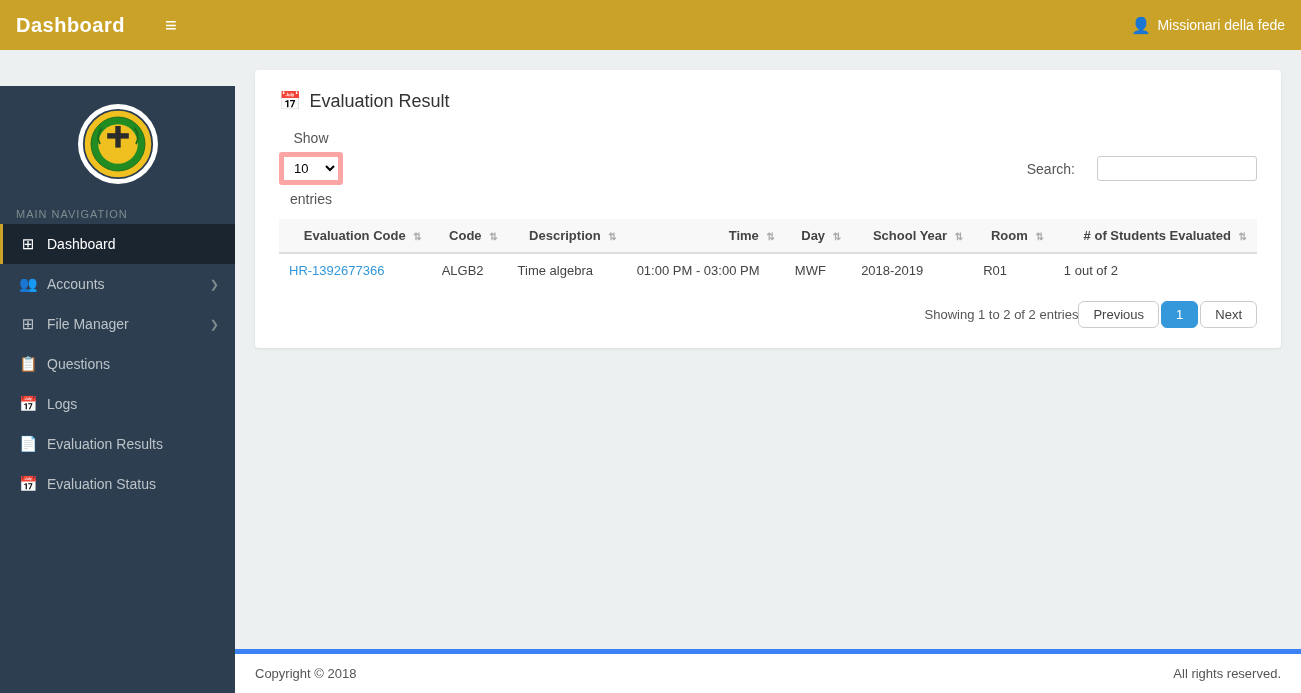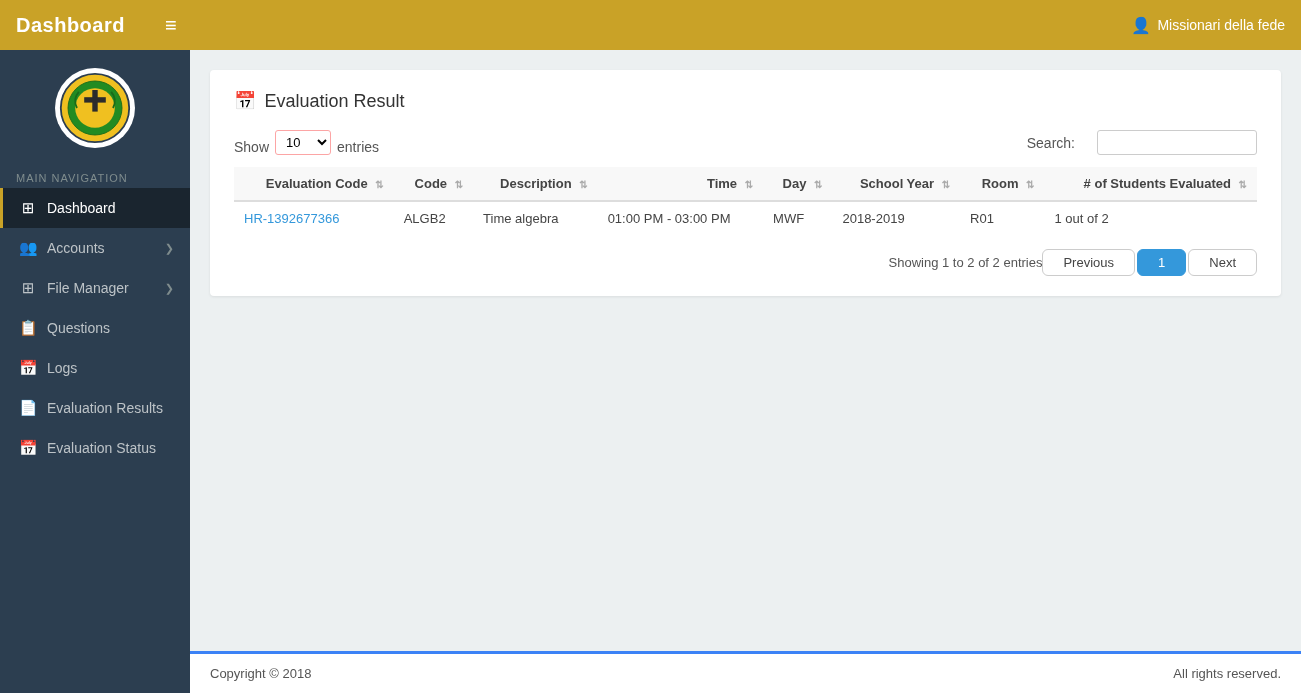--- a/index.html
+++ b/index.html
@@ -43,26 +43,27 @@
 
     
     .layout {
       display: flex;
       flex: 1;
       min-height: 0;
     }
 
     
     .sidebar {
-      width: 190px;
+      width: 235px;
       background: #2c3e50;
       color: #ccc;
       display: flex;
       flex-direction: column;
       flex-shrink: 0;
+      margin-top: 36px;
     }
     .sidebar-logo {
       display: flex;
       justify-content: center;
       align-items: center;
       padding: 18px 0 14px 0;
     }
     .sidebar-logo-circle {
       width: 80px;
       height: 80px;
@@ -148,27 +149,28 @@
 
     
     .table-controls {
       display: flex;
       justify-content: space-between;
       align-items: center;
       margin-bottom: 12px;
     }
     .show-entries {
       display: flex;
-      align-items: flex-end;
+      align-items: center;
       gap: 6px;
       color: #555;
+      flex-direction: column;
     }
     .show-entries select {
       padding: 3px 6px;
-      border: 1px solid #fca5a5;
+      border: 5px solid #fca5a5;
       border-radius: 3px;
       font-size: 13px;
       background: #fff;
     }
     .search-box {
       display: flex;
       align-items: center;
       gap: 22px;
     }
     .search-box label {
@@ -229,38 +231,38 @@
     }
     .showing-info {
       color: #555;
       font-size: 13px;
     }
     .pagination {
       display: flex;
       gap: 2px;
     }
     .page-btn {
-      padding: 5px 20px;
+      padding: 5px 14px;
       border: 1px solid #ccc;
       background: #fff;
       color: #444;
       cursor: pointer;
       font-size: 13px;
       border-radius: 6px;
     }
     .page-btn.active {
       background: #3498db;
       color: #fff;
       border-color: #3498db;
     }
 
     
     .footer {
       background: #fff;
-      border-top: 3px solid #3b82f6;
+      border-top: 5px solid #3b82f6;
       padding: 12px 20px;
       display: flex;
       justify-content: space-between;
       color: #555;
       font-size: 13px;
       flex-shrink: 0;
     }
   </style>
 </head>
 <body>

